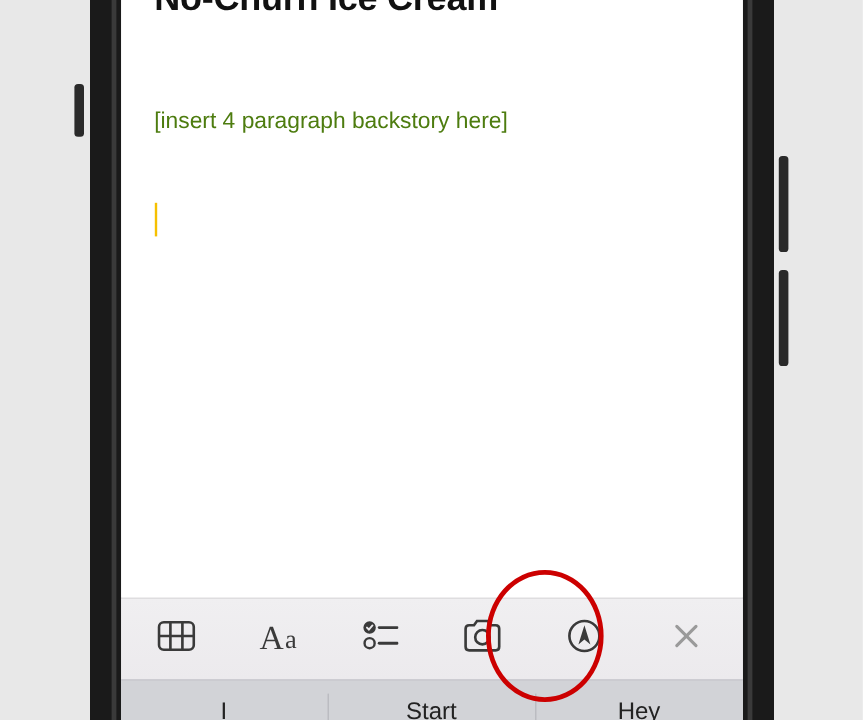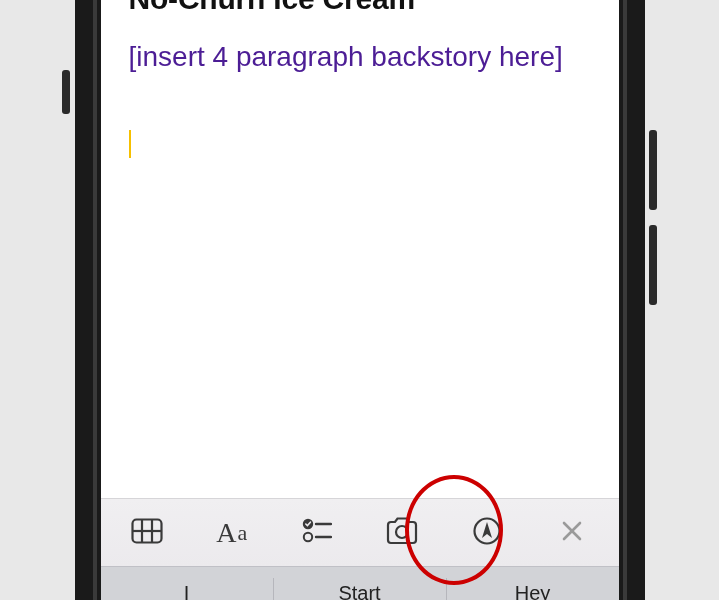--- a/index.html
+++ b/index.html
@@ -44,23 +44,23 @@
       background: #fff;
     }
     .note-title {
       font-size: 30px;
       font-weight: 700;
       color: #111;
       letter-spacing: -0.2px;
       margin-top: 2px;
     }
     .note-body {
-      font-size: 28px;
-      color: #4c1d95;
-      margin-top: 20px;
+      font-size: 19px;
+      color: #4d7c0f;
+      margin-top: 72px;
       line-height: 1.5;
     }
     .cursor {
       display: inline-block;
       width: 2.5px;
       height: 28px;
       background: #f6c000;
       margin-top: 52px;
       vertical-align: middle;
     }

